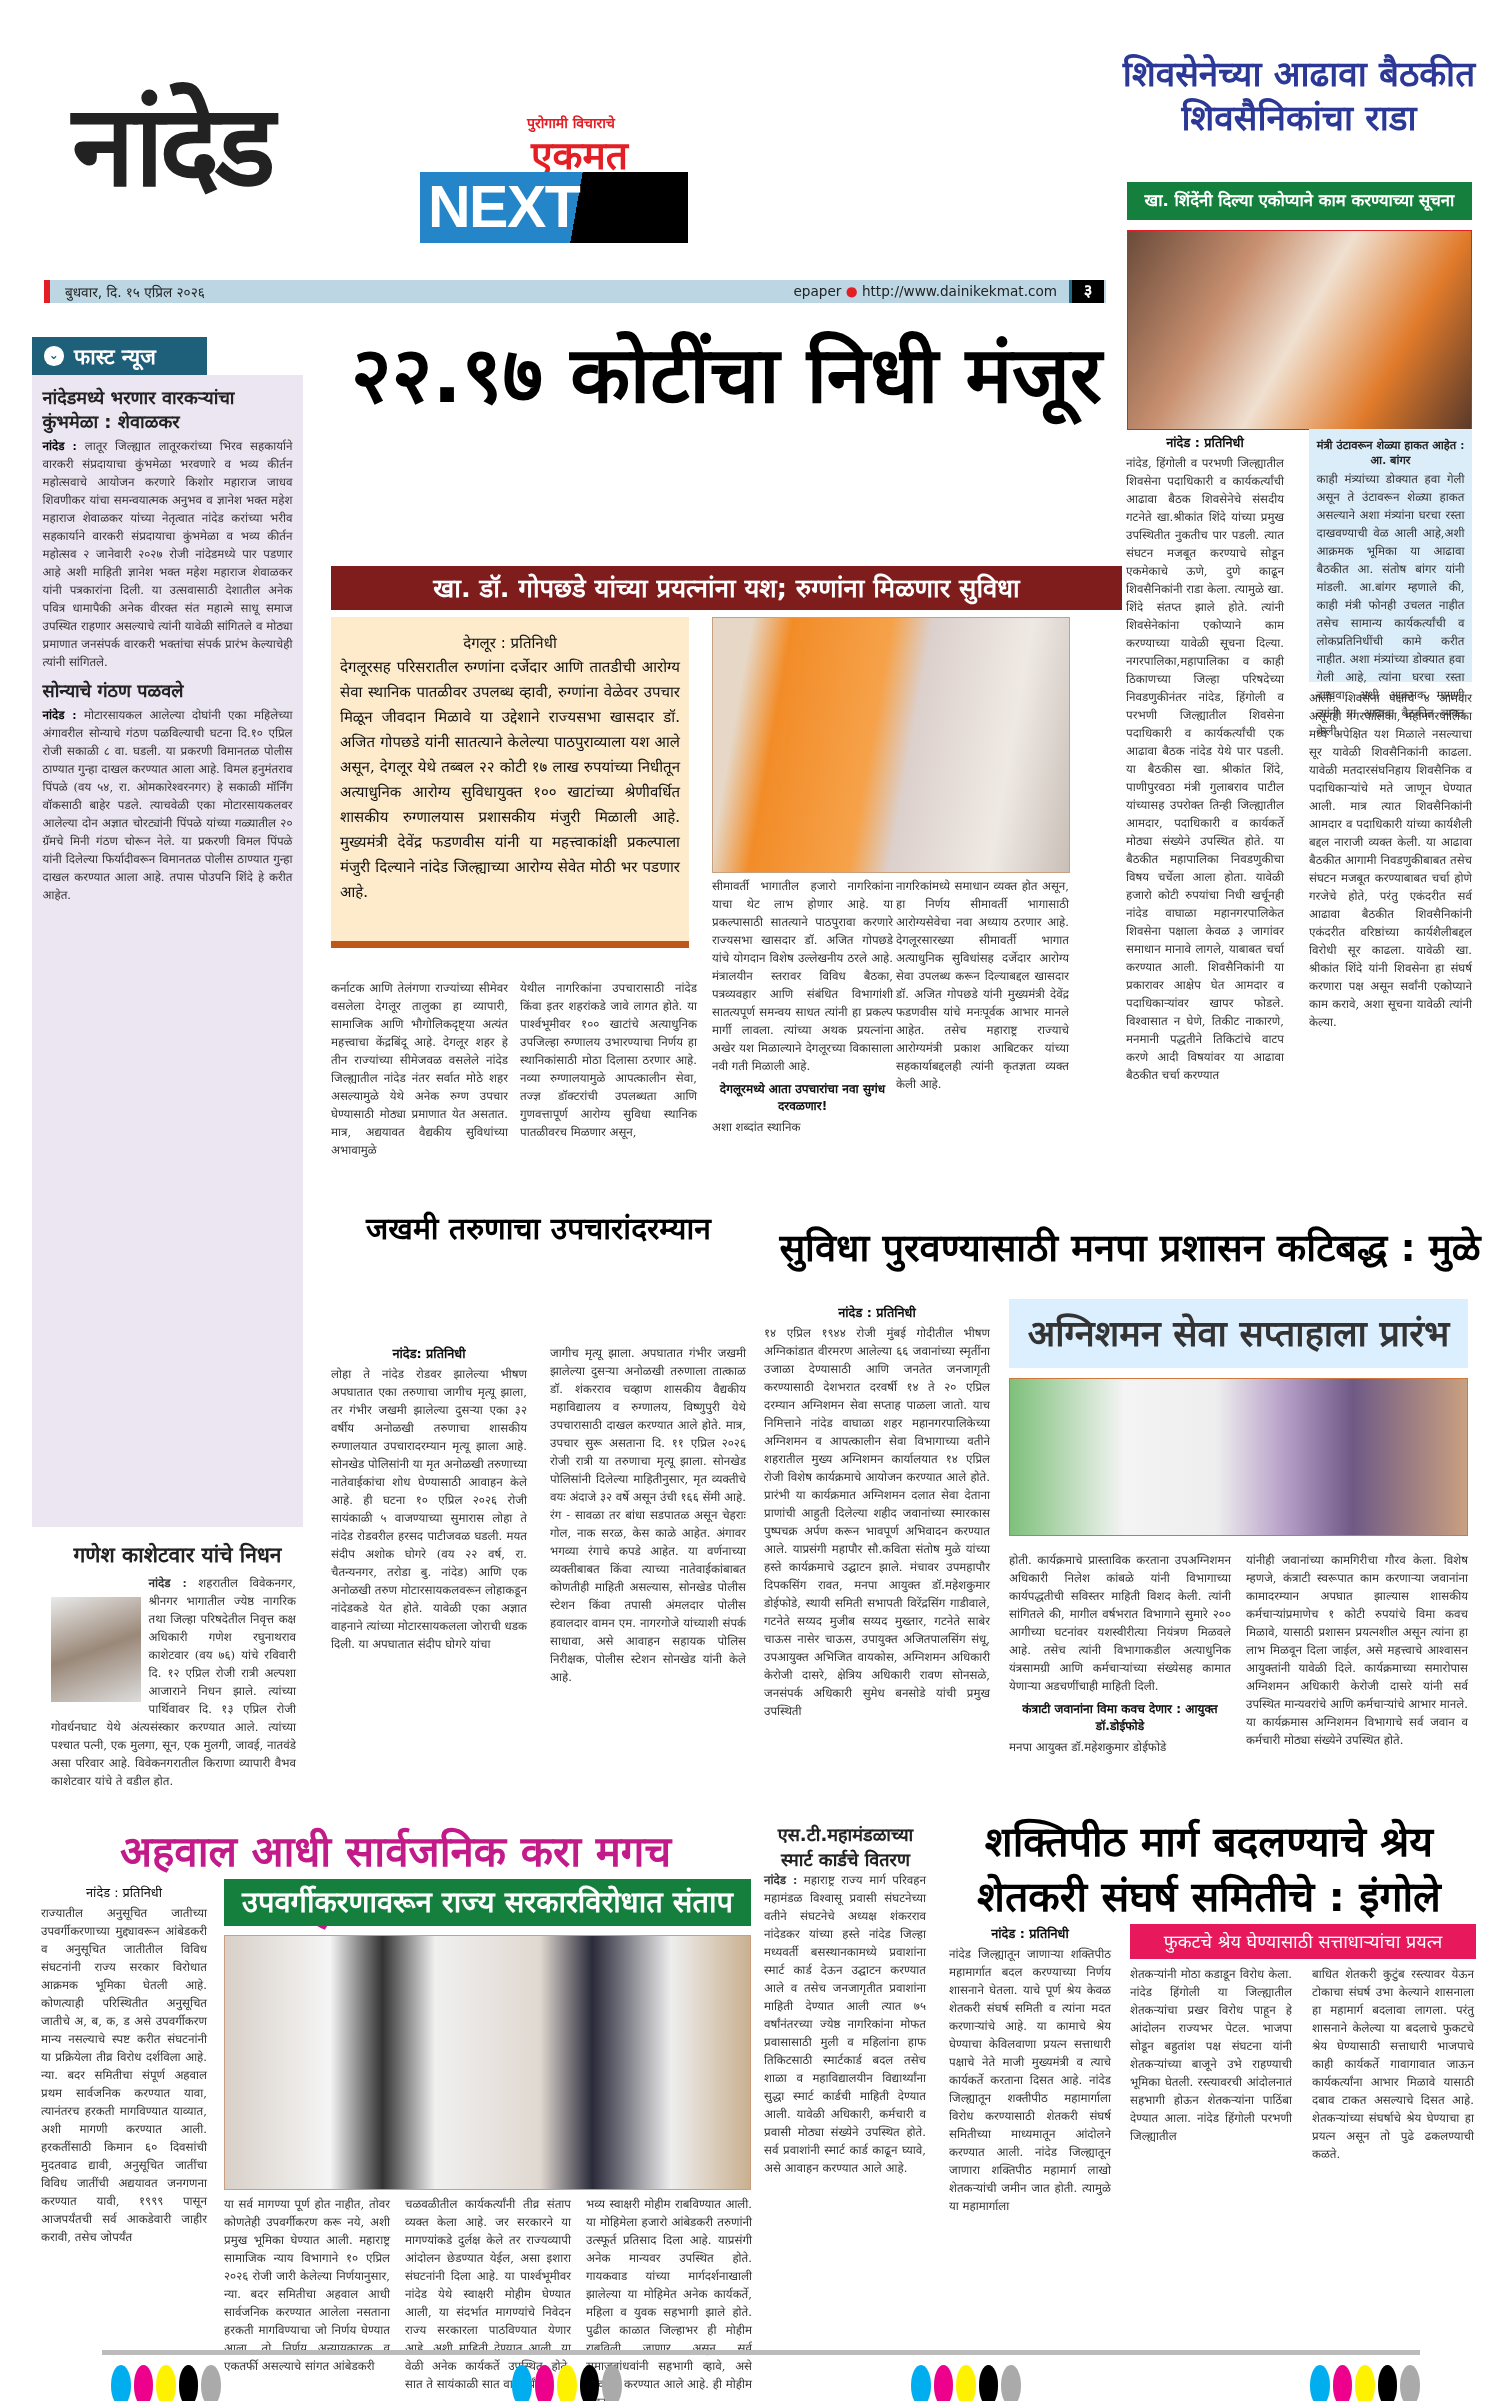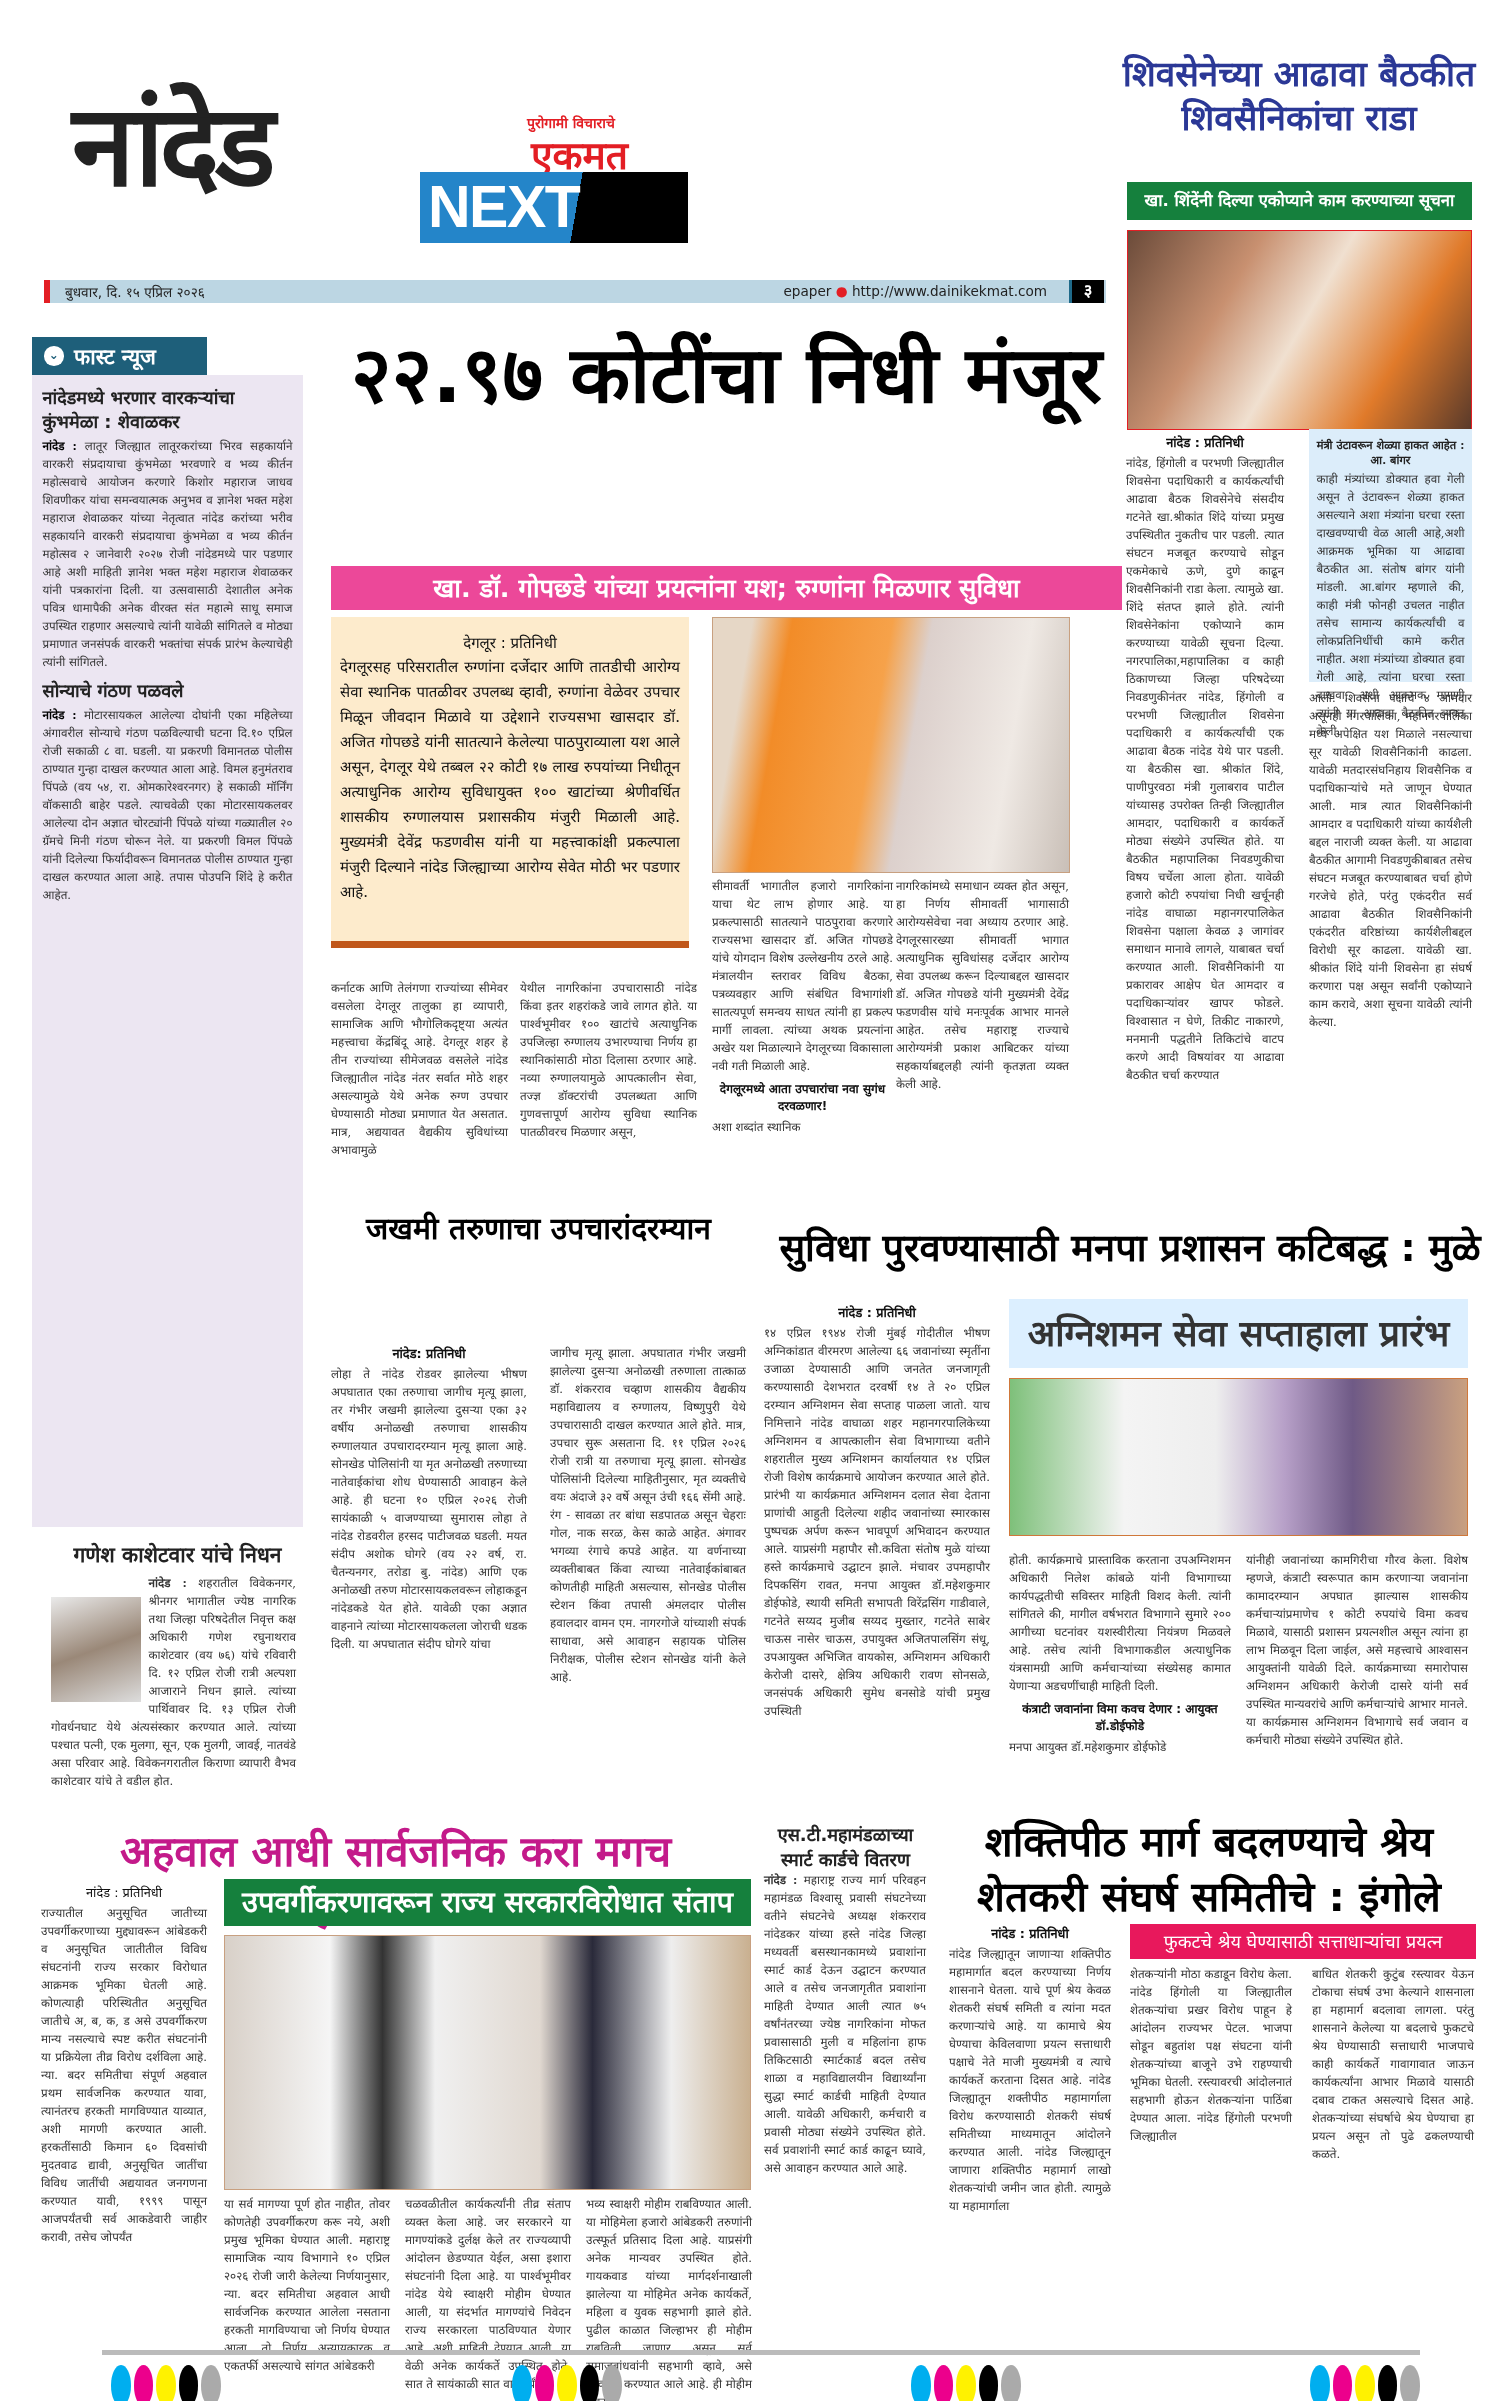--- a/index.html
+++ b/index.html
@@ -26,21 +26,21 @@
   #ss-box h4{font-size:11.3px;text-align:center;font-family:"DejaVu Serif",serif;margin-bottom:3px}
   #ss-col2{left:1309px;top:689px;width:163px}
   
   #fn-head{left:32px;top:337px;width:175px;height:38px;background:#1e5f7a;color:#fff;font-size:21px;font-weight:bold;display:flex;align-items:center;padding-left:12px;gap:10.5px}
   #fn-icon{width:19.6px;height:19.6px;background:#fff;border-radius:50%;color:#1e5f7a;font-size:12px;text-align:center;line-height:19.6px}
   #fn-panel{left:32px;top:375px;width:271px;height:1152px;background:#ece6f2;padding:7.5px 10.5px}
   #fn-panel h3{font-size:18px;font-weight:bold;line-height:1.35;margin:3px 0}
   #fn-panel .body b{color:#000}
   
   #main-head{left:346px;top:335px;width:761px;font-size:78px;font-weight:900;text-align:center;line-height:1.05}
-  #main-sub{left:331px;top:566px;width:791px;height:44px;background:#ec4899;color:#fff;font-size:25.6px;font-weight:bold;text-align:center;line-height:44px}
+  #main-sub{left:331px;top:566px;width:791px;height:44px;background:#7f1d1d;color:#fff;font-size:25.6px;font-weight:bold;text-align:center;line-height:44px}
   #main-box{left:331px;top:617px;width:358px;height:331px;background:#fdebcc;padding:15px 9px;border-bottom:7.5px solid #c0571a}
   #main-box p{font-size:15px;line-height:25px;color:#111;font-family:"DejaVu Serif",serif}
   #main-photo{left:712px;top:617px;width:358px;height:256px}
   .mcol{width:181px}
   .subhead{font-weight:bold;text-align:center;font-size:12px;margin:4.5px 0;color:#111}
   
   #acc-head{left:335px;top:1205px;width:407px;font-size:30px;font-weight:bold;text-align:center;line-height:1.6}
   #acc-c1{left:331px;top:1344px;width:196px}
   #acc-c2{left:550px;top:1344px;width:196px}
   
@@ -74,21 +74,21 @@
 </style>
 </head>
 <body>
 
 <div class="abs" id="logo-nanded">नांदेड</div>
 <div class="abs" id="tagline">पुरोगामी विचाराचे</div>
 <div class="abs" id="ekmat">एकमत</div>
 <div class="abs" id="next">NEXT</div>
 <div class="abs" id="datebar">
   <span>बुधवार, दि. १५ एप्रिल २०२६</span>
-  <span style="margin-right:44px">
+  <span style="margin-right:34px">
     <span>epaper</span>
     <span style="color:#e31e24">●</span>
     <span>http://www.dainikekmat.com</span>
   </span>
 </div>
 <div class="abs" id="pagenum">३</div>
 
 <div class="abs" id="ss-head">शिवसेनेच्या आढावा बैठकीत शिवसैनिकांचा राडा</div>
 <div class="abs" id="ss-sub">खा. शिंदेंनी दिल्या एकोप्याने काम करण्याच्या सूचना</div>
 <div class="abs photo" id="ss-photo" style="border-color:#e31e24;background:linear-gradient(120deg,#6b4b3a,#c89070 30%,#f0e0d0 50%,#e07a2a 75%,#5a3a2a)"></div>

